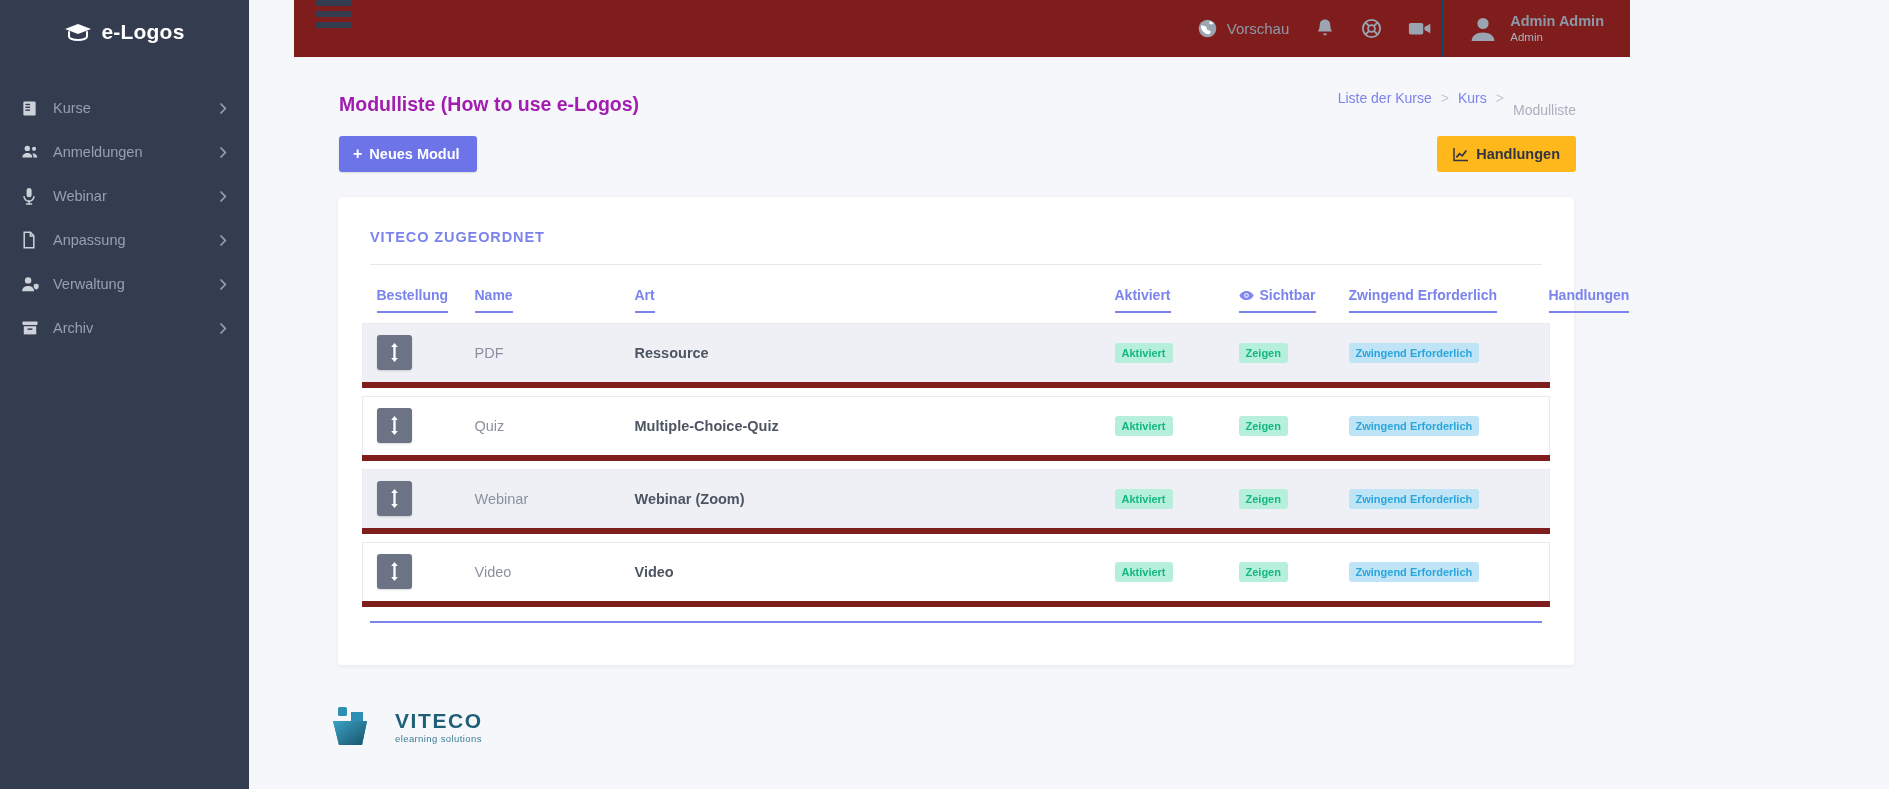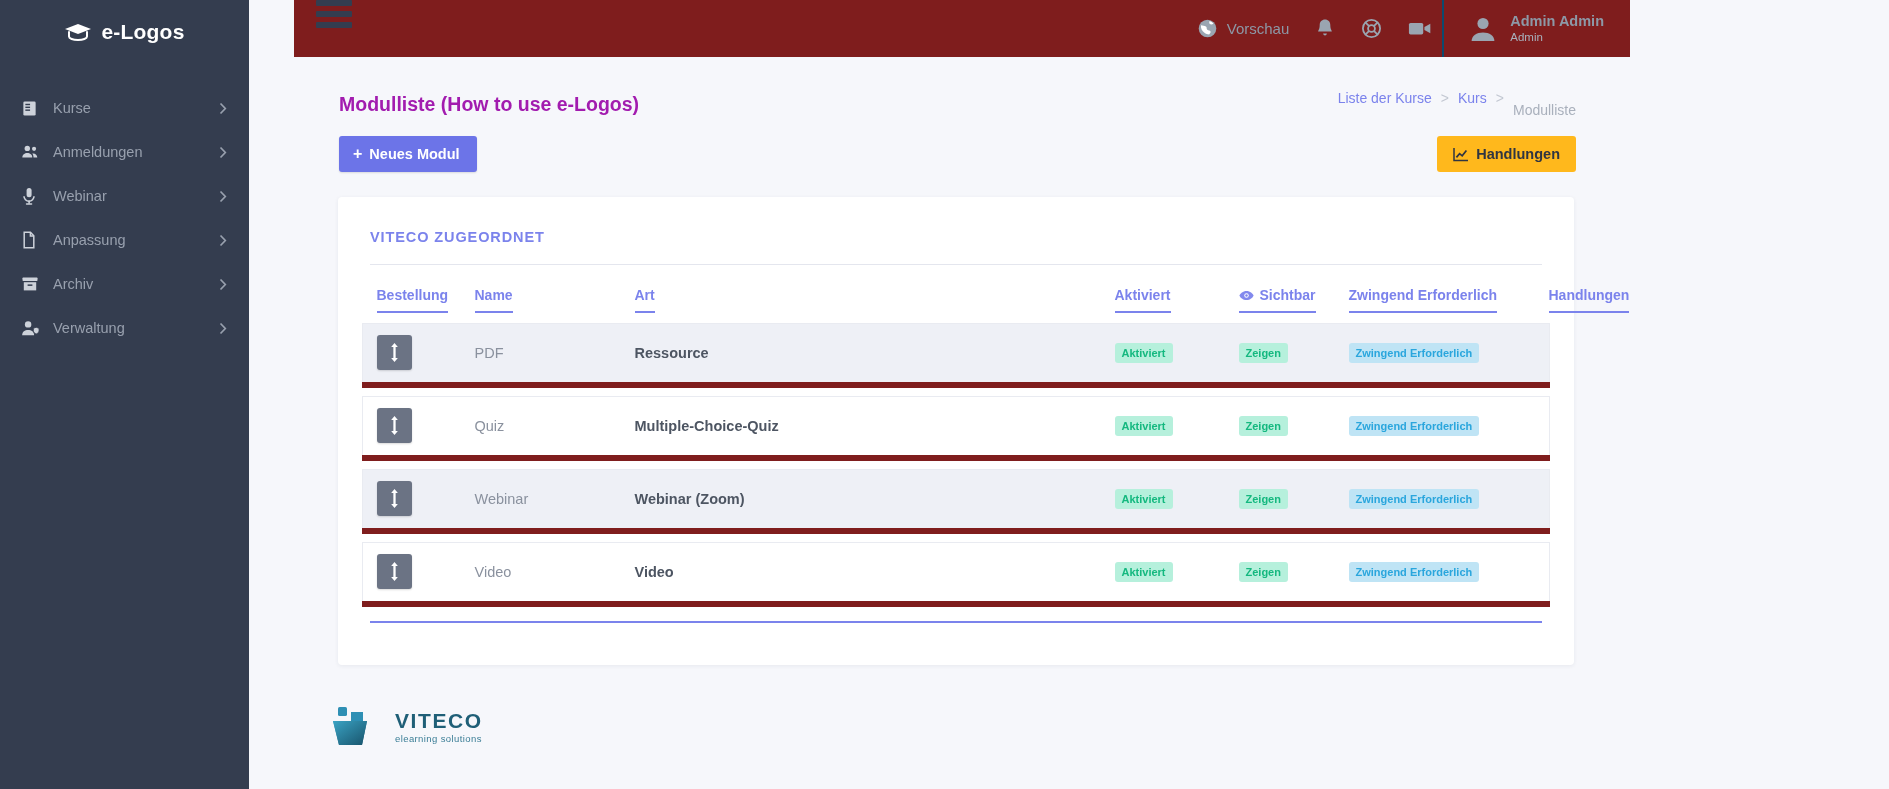--- a/index.html
+++ b/index.html
@@ -235,43 +235,43 @@
         <span class="nav-label">Anpassung</span>
         <span class="nav-chev">
           <svg width="8" height="13" viewBox="0 0 8 13" fill="none" stroke="currentColor" stroke-width="1.7">
               <path d="M1.5 1.5 L6.3 6.5 L1.5 11.5"></path>
             </svg>
         </span>
       </div>
 
       <div class="nav-item">
         <span class="nav-ico">
+          <svg width="19" height="18" viewBox="0 0 20 18" fill="currentColor">
+            <circle cx="7.5" cy="5.2" r="3.4"></circle>
+            <path d="M1.2 16.5c0-3.4 2.8-5.4 6.3-5.4s6.3 2 6.3 5.4z"></path>
+            <path d="M16 8.2l3 1.1v2.4c0 1.8-1.4 3.1-3 3.6-1.6-.5-3-1.8-3-3.6V9.3z" fill="currentColor" stroke="#343d4f" stroke-width=".9"></path>
+          </svg>
+        </span>
+        <span class="nav-label">Verwaltung</span>
+        <span class="nav-chev">
+          <svg width="8" height="13" viewBox="0 0 8 13" fill="none" stroke="currentColor" stroke-width="1.7">
+              <path d="M1.5 1.5 L6.3 6.5 L1.5 11.5"></path>
+            </svg>
+        </span>
+      </div>
+
+      <div class="nav-item">
+        <span class="nav-ico">
           <svg width="18" height="16" viewBox="0 0 18 16" fill="currentColor">
             <rect x="1.5" y="1.5" width="15" height="3.4" rx=".7"></rect>
             <path d="M2.8 6.2h12.4v8.2H2.8z"></path>
             <rect x="6.6" y="8.4" width="4.8" height="1.5" fill="#343d4f"></rect>
           </svg>
         </span>
         <span class="nav-label">Archiv</span>
-        <span class="nav-chev">
-          <svg width="8" height="13" viewBox="0 0 8 13" fill="none" stroke="currentColor" stroke-width="1.7">
-              <path d="M1.5 1.5 L6.3 6.5 L1.5 11.5"></path>
-            </svg>
-        </span>
-      </div>
-
-      <div class="nav-item">
-        <span class="nav-ico">
-          <svg width="19" height="18" viewBox="0 0 20 18" fill="currentColor">
-            <circle cx="7.5" cy="5.2" r="3.4"></circle>
-            <path d="M1.2 16.5c0-3.4 2.8-5.4 6.3-5.4s6.3 2 6.3 5.4z"></path>
-            <path d="M16 8.2l3 1.1v2.4c0 1.8-1.4 3.1-3 3.6-1.6-.5-3-1.8-3-3.6V9.3z" fill="currentColor" stroke="#343d4f" stroke-width=".9"></path>
-          </svg>
-        </span>
-        <span class="nav-label">Verwaltung</span>
         <span class="nav-chev">
           <svg width="8" height="13" viewBox="0 0 8 13" fill="none" stroke="currentColor" stroke-width="1.7">
               <path d="M1.5 1.5 L6.3 6.5 L1.5 11.5"></path>
             </svg>
         </span>
       </div>
 
     </nav>
   </aside>
 

